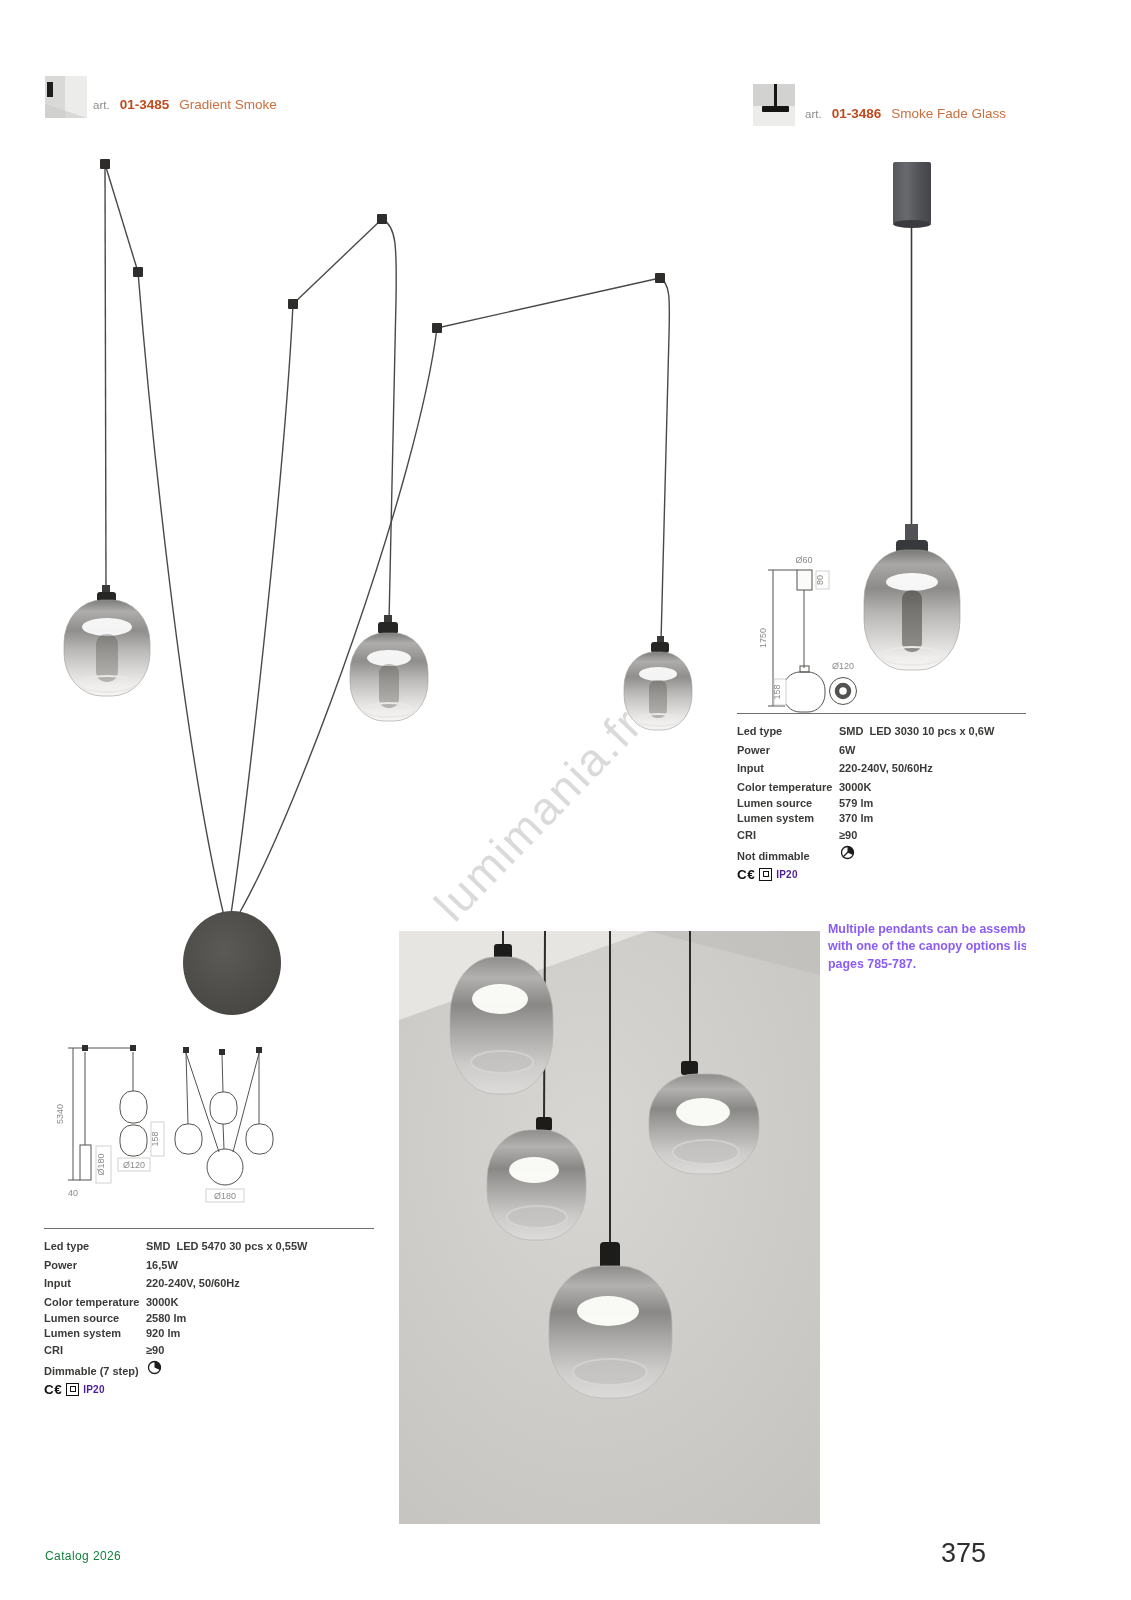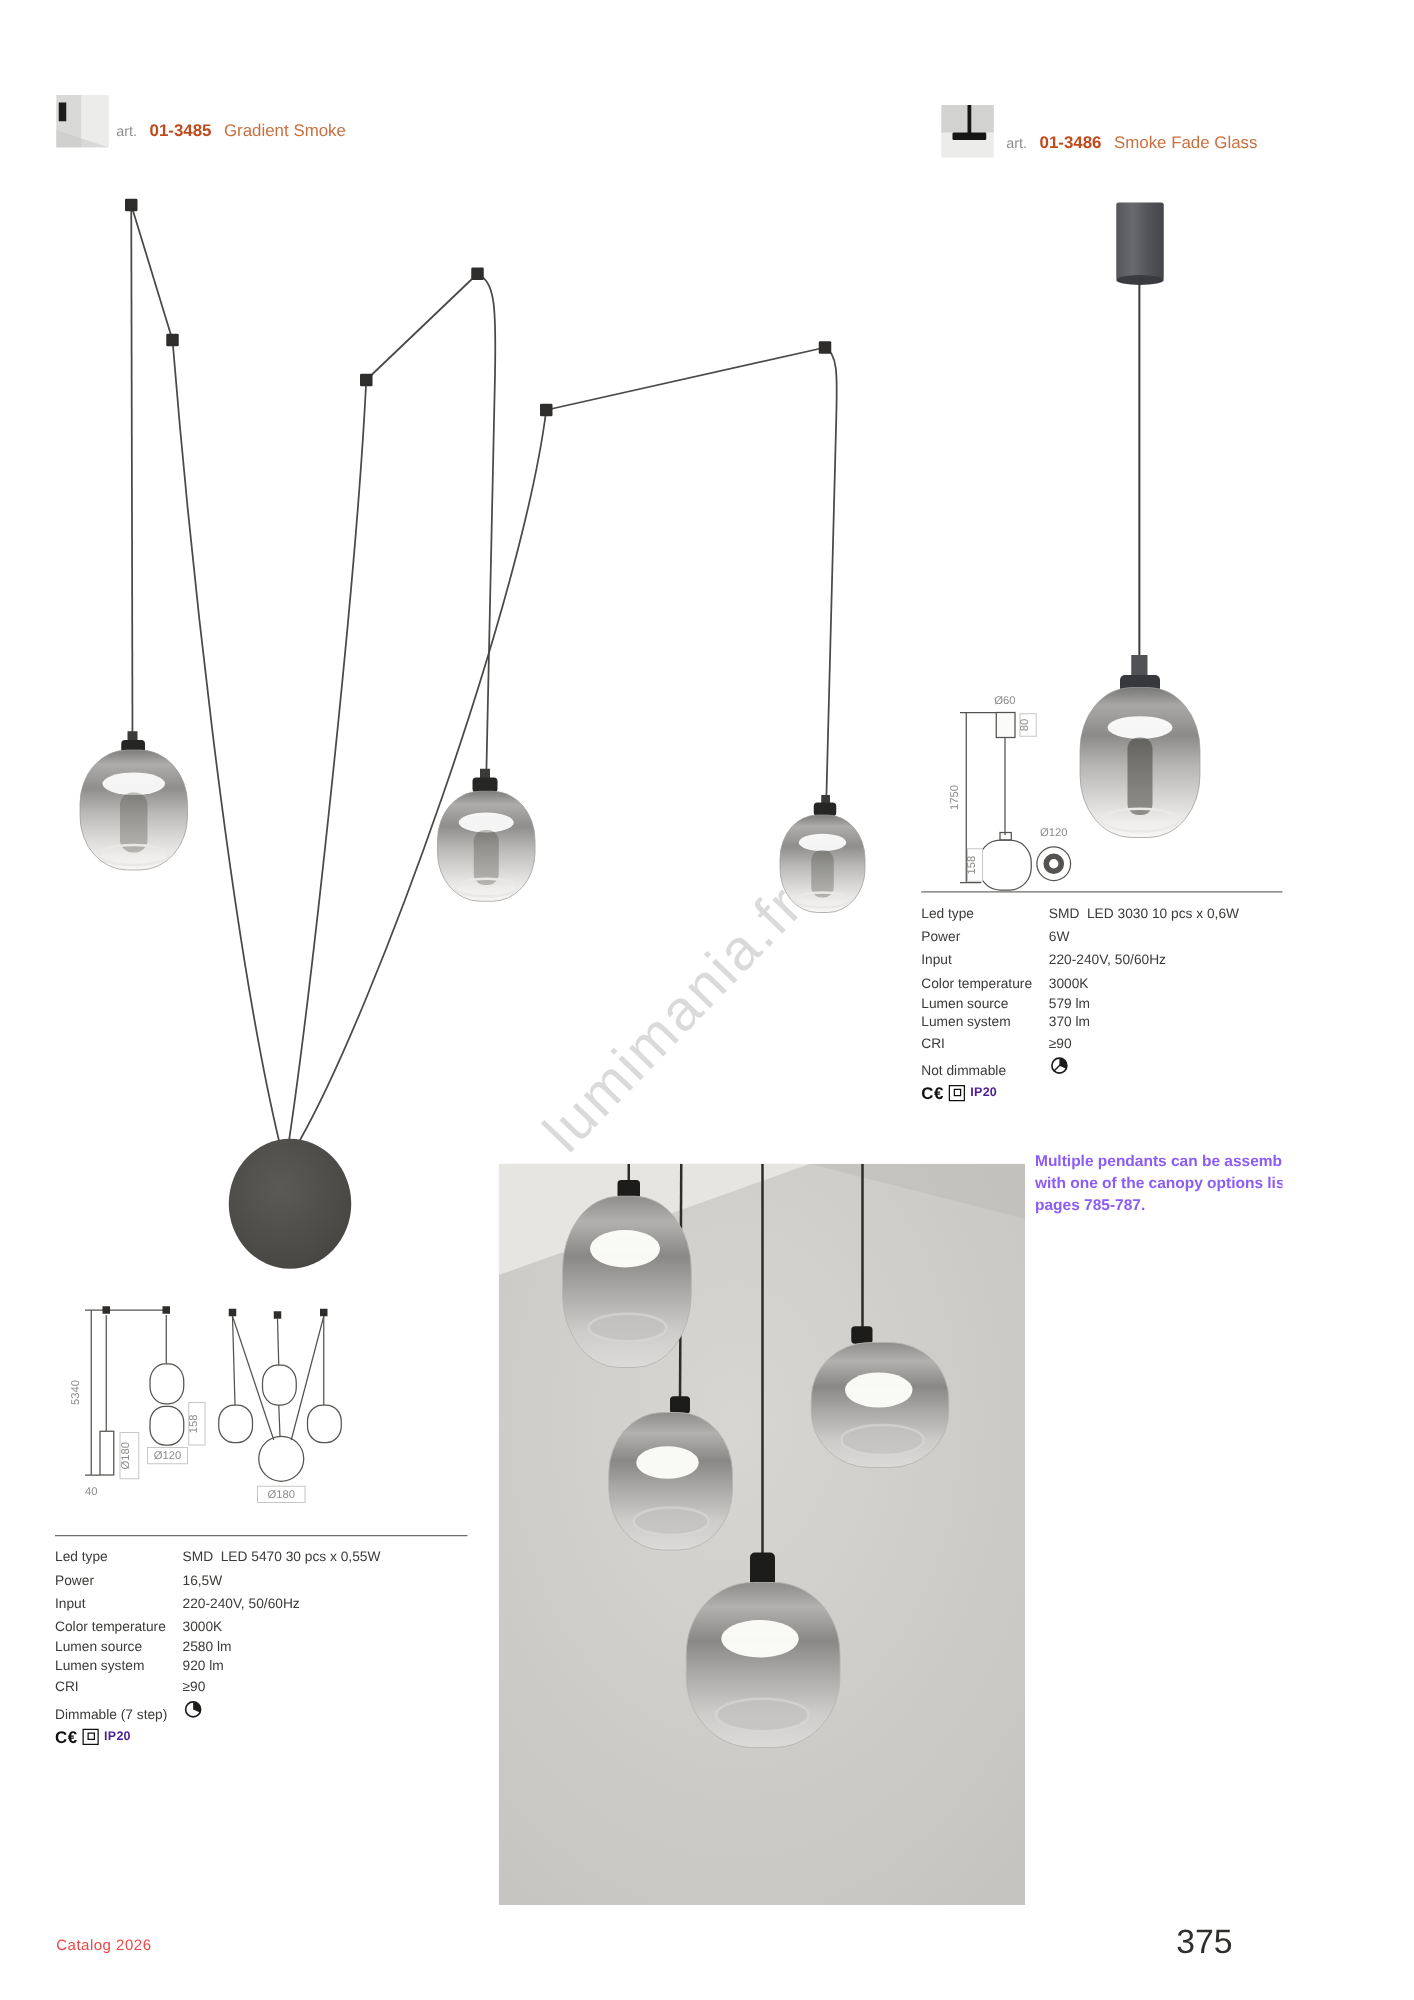--- a/index.html
+++ b/index.html
@@ -15,42 +15,42 @@
   .mount-icon{width:42px;height:42px;background:#ececeb;position:relative;overflow:hidden;}
   .mi-wall-face{position:absolute;left:0;top:0;width:20px;height:42px;background:#d9d9d7;}
   .mi-wall-floor{position:absolute;left:0;bottom:0;width:0;height:0;border-left:42px solid #c9c9c7;border-top:14px solid transparent;opacity:.55;}
   .mi-wall-bar{position:absolute;left:2px;top:6px;width:6px;height:15px;background:#1d1d1b;}
   .mi-ceil-top{position:absolute;left:0;top:0;width:44px;height:22px;background:#d2d2d0;}
   .mi-ceil-rod{position:absolute;left:21px;top:0;width:2.5px;height:24px;background:#151513;}
   .mi-ceil-canopy{position:absolute;left:9px;top:22px;width:27px;height:6px;background:#151513;border-radius:1px;}
   
   .spec{font-size:11px;color:#3a3a38;}
   .spec .rule{border-top:1px solid #6e6e6c;height:0;margin-bottom:8px;}
-  .spec .row{display:flex;height:18.6px;align-items:baseline;line-height:18.6px;}
+  .spec .row{display:flex;height:18.6px;align-items:baseline;line-height:18.6px;font-weight:bold;}
   .spec .row.tight{height:15px;line-height:15px;}
   .spec .lab{display:inline-block;flex:0 0 102px;}
   .spec .val{white-space:pre;}
   .certs{display:flex;align-items:center;gap:4px;margin-top:3px;}
   .ce-mark{font-weight:bold;font-size:13.5px;letter-spacing:.5px;color:#111;}
   .class2-icon{width:11px;height:11px;border:1.6px solid #111;display:flex;align-items:center;justify-content:center;}
   .class2-icon .inner{width:4px;height:4px;border:1.1px solid #111;}
   .ip-mark{font-weight:bold;font-size:10px;color:#4c1d95;letter-spacing:.2px;}
   .dim-icon{margin-left:1px;}
   
   .note{width:240px;font-size:12.4px;line-height:17.4px;color:#8b5cf6;}
   .note p{margin:0;}
   .note .b{font-weight:bold;}
   
   .family{transform:rotate(-90deg);transform-origin:0 0;font-size:15px;font-weight:500;
           color:#2b2b2a;letter-spacing:.4px;white-space:nowrap;}
   
   .watermark{font-size:46px;color:#bdbdbd;opacity:.55;letter-spacing:2px;
              transform:rotate(-46deg);transform-origin:0 50%;white-space:nowrap;z-index:5;}
   
-  .footer-cat{font-size:12px;color:#ef4444;letter-spacing:.4px;}
+  .footer-cat{font-size:12px;color:#15803d;letter-spacing:.4px;}
   .footer-page{font-size:27px;color:#2f2f2e;font-weight:500;}
   
   svg{display:block;}
   svg text{font-family:"Liberation Sans", sans-serif;}
   .dimtxt{font-size:9px;fill:#8b8b89;}
 </style>
 </head>
 <body>
 
 <div id="page">

